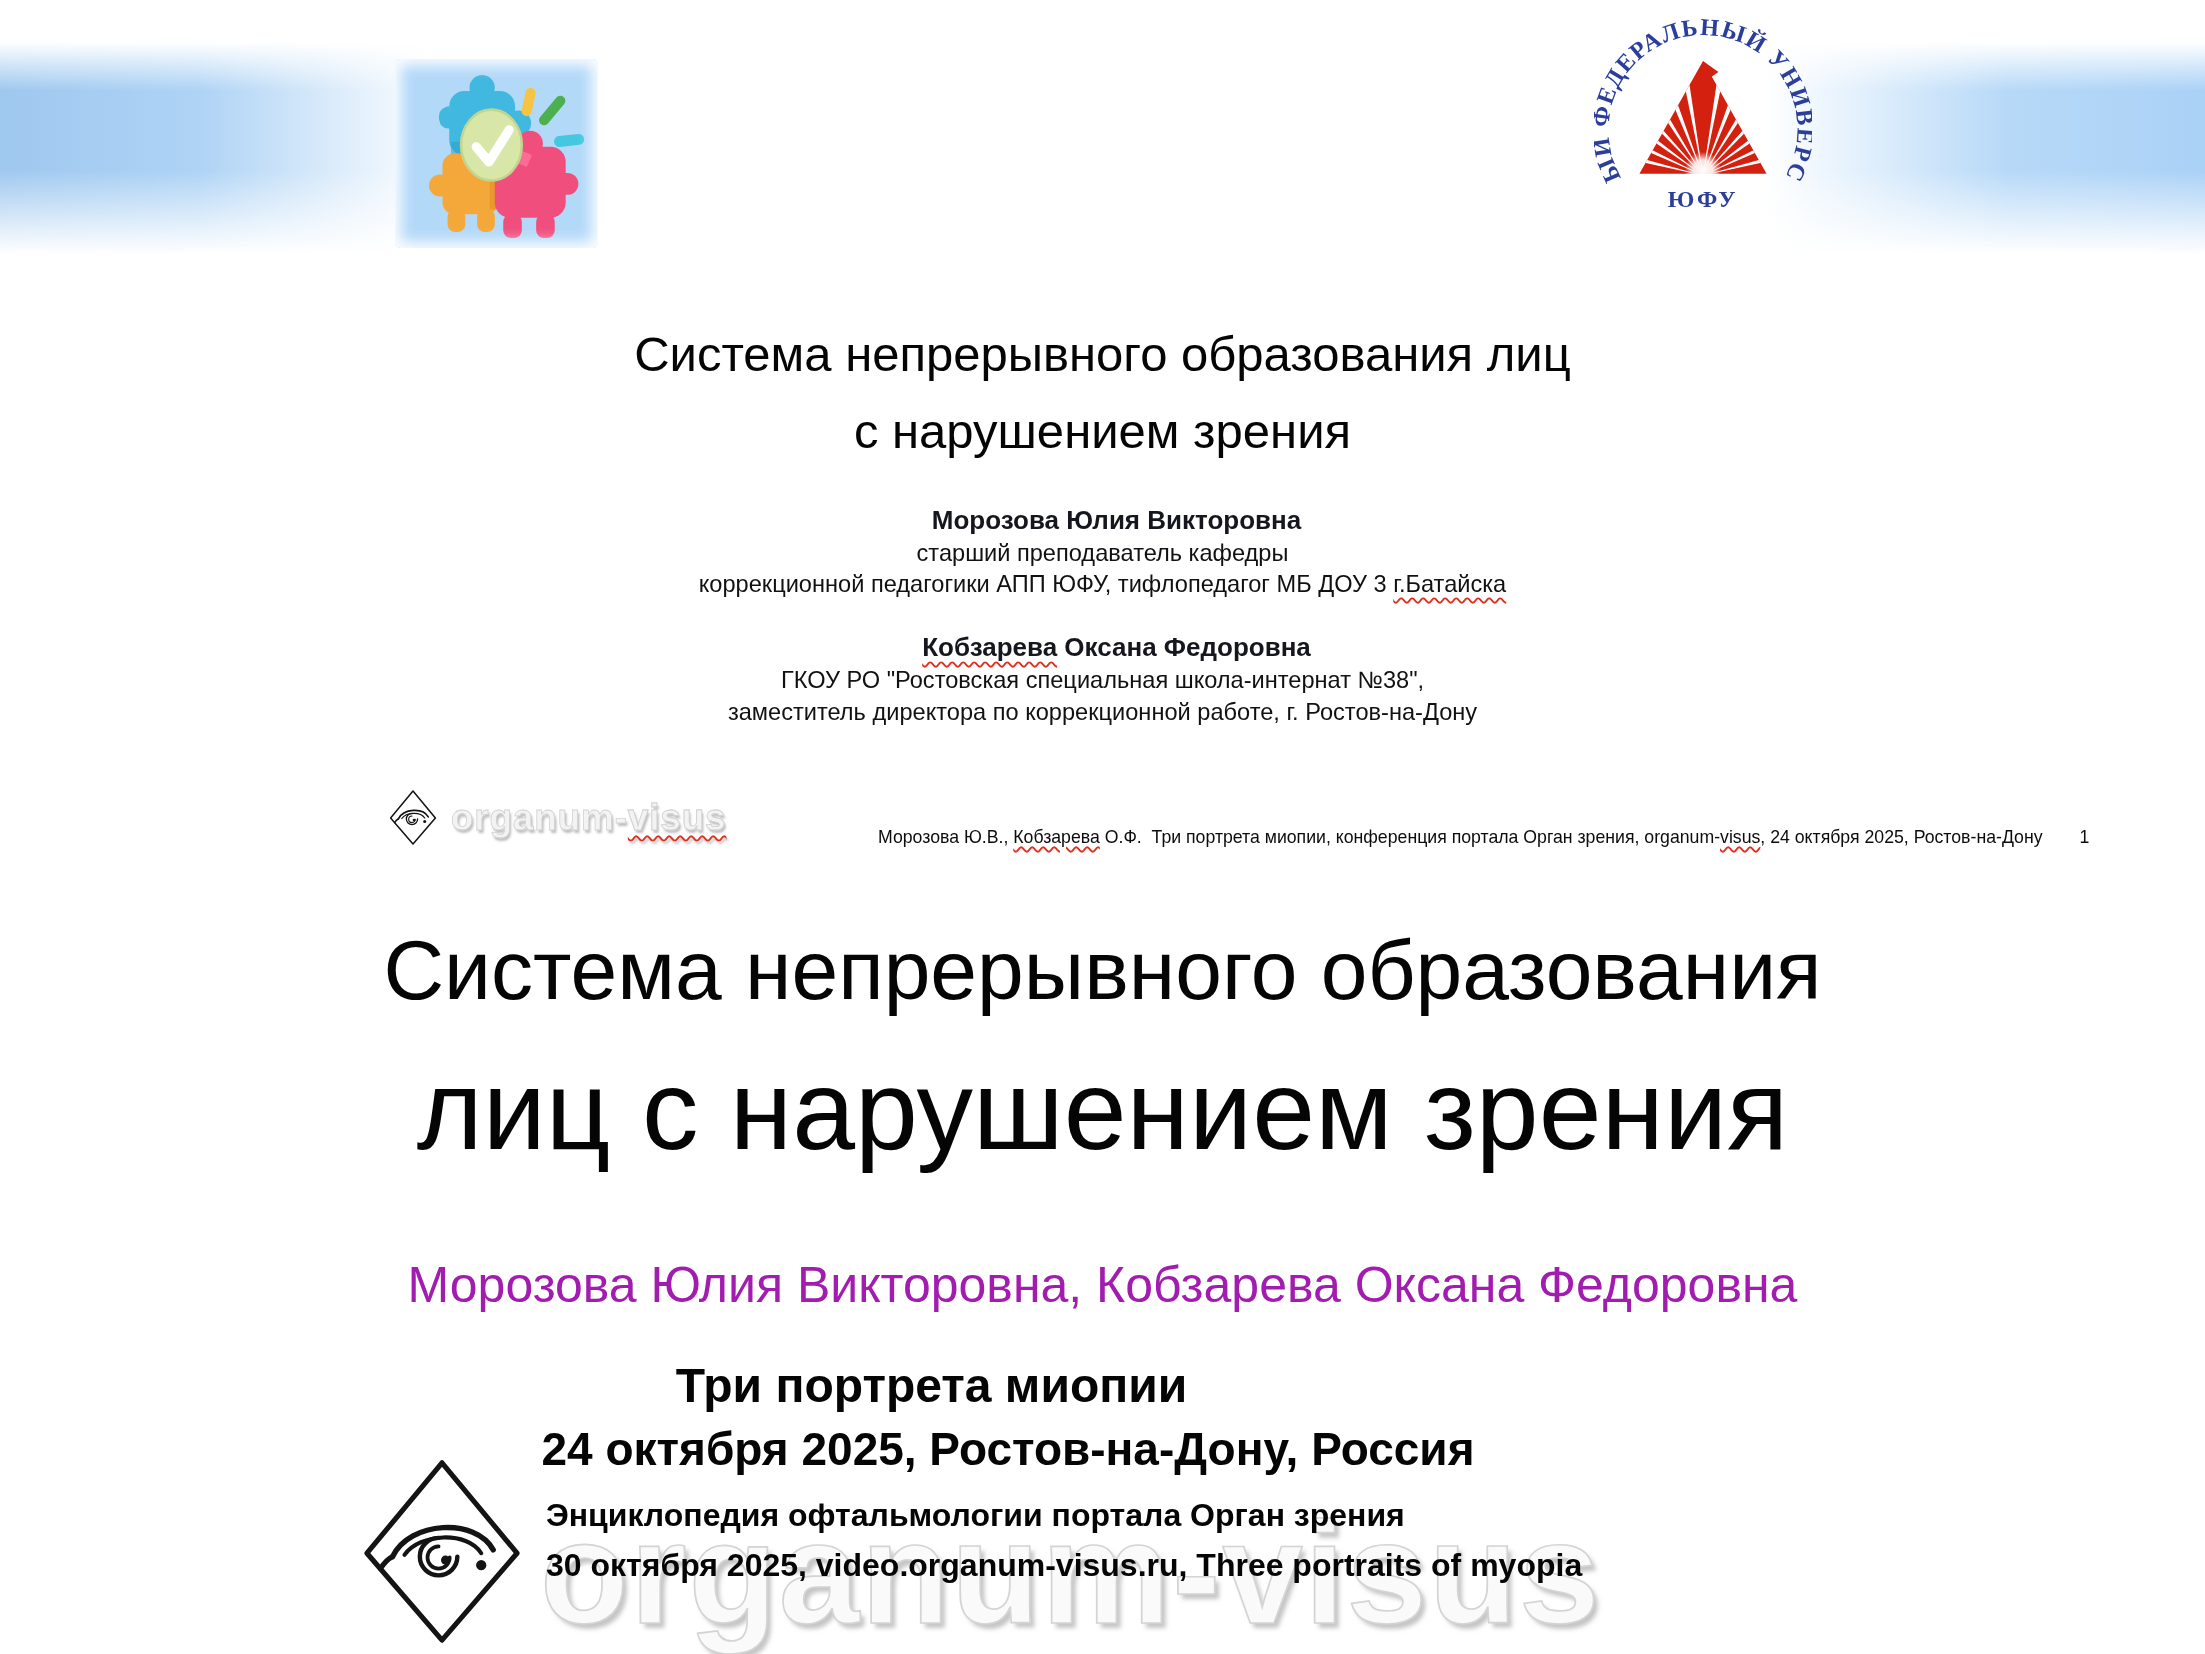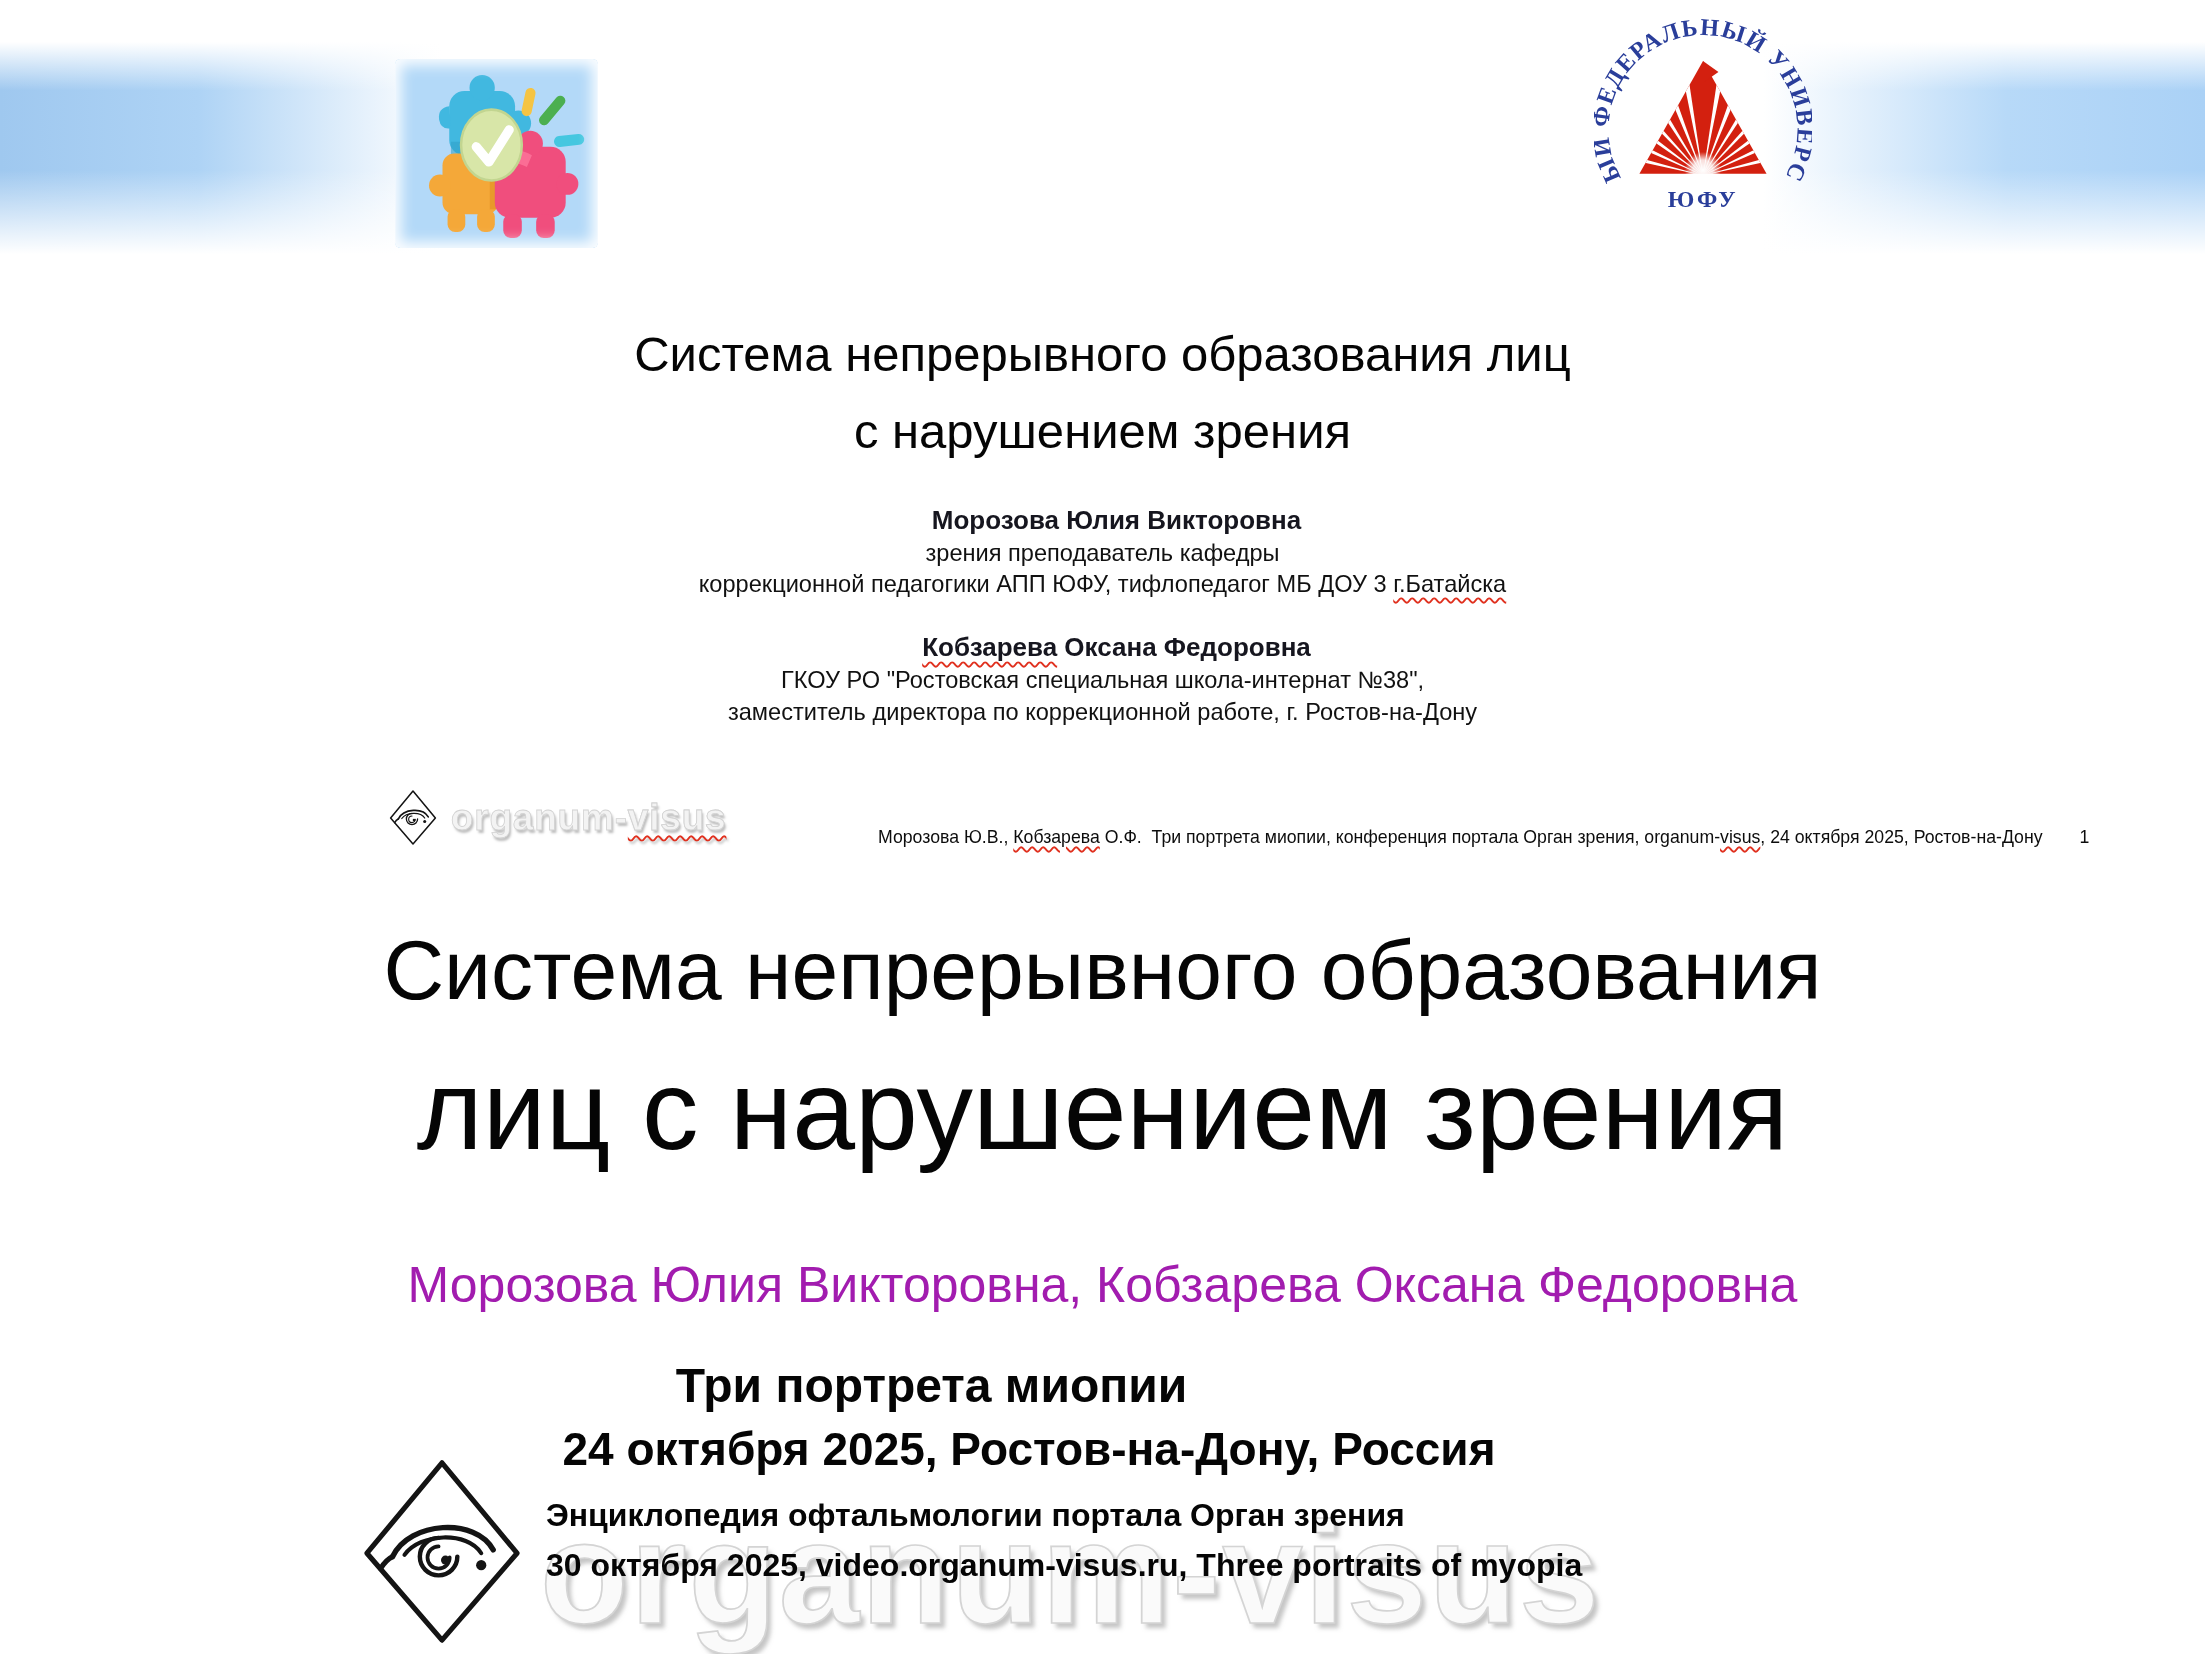--- a/index.html
+++ b/index.html
@@ -35,21 +35,21 @@
   }
   
   .citation{position:absolute;left:878px;top:827px;display:flex;align-items:baseline;
     font-size:17.7px;color:#0c0c0c;white-space:pre-wrap;}
   .citation .pagenum{margin-left:37px;}
   
   .title2-l1{position:absolute;left:0;top:924px;width:2205px;text-align:center;font-size:84px;line-height:1.1;color:#050505;}
   .title2-l2{position:absolute;left:0;top:1043px;width:2205px;text-align:center;font-size:113px;line-height:1.2;color:#050505;}
   .names2{position:absolute;left:0;top:1256px;width:2205px;text-align:center;font-size:50px;color:#a21caf;}
   .subtitle2{position:absolute;left:0;top:1358px;width:1863px;text-align:center;font-size:48px;font-weight:bold;color:#050505;}
-  .date2{position:absolute;left:0;top:1422px;width:2016px;text-align:center;font-size:46px;font-weight:bold;color:#050505;padding-left:21px;}
+  .date2{position:absolute;left:0;top:1422px;width:2016px;text-align:center;font-size:46px;font-weight:bold;color:#050505;}
   
   .watermark{
     position:absolute;left:540px;top:1501px;z-index:1;white-space:nowrap;
     font-size:145px;font-weight:bold;letter-spacing:1.7px;line-height:1;
     color:#fafafa;-webkit-text-stroke:1.7px #d4d4d4;text-shadow:4.2px 5px 4.2px rgba(150,150,150,.55);
   }
   
   .bottom-block{position:absolute;left:356px;top:1456px;display:flex;gap:18px;z-index:2;}
   .bottom-block .lines{padding-top:35px;font-size:32px;font-weight:bold;line-height:1.55;color:#050505;}
   .eye-lg{width:172px;height:191px;}
@@ -139,21 +139,21 @@
     </svg>
   </div>
 
   <div class="title1">
     <div>Система непрерывного образования лиц</div>
     <div>с нарушением зрения</div>
   </div>
 
   <div class="authors1">
     <div class="name">Морозова Юлия Викторовна</div>
-    <div class="role">зрения преподаватель кафедры</div>
+    <div class="role">старший преподаватель кафедры</div>
     <div class="role"><span>коррекционной педагогики АПП ЮФУ, тифлопедагог МБ ДОУ 3 </span><span class="sq">г.Батайска</span></div>
     <div class="gap"></div>
     <div class="name"><span class="sq">Кобзарева</span><span> Оксана Федоровна</span></div>
     <div class="role">ГКОУ РО "Ростовская специальная школа-интернат №38",</div>
     <div class="role">заместитель директора по коррекционной работе, г. Ростов-на-Дону</div>
   </div>
 
   <div class="ov-small">
     <svg class="eye-sm" viewBox="0 0 100 112">
       <use href="#eyeDiamond"></use>

